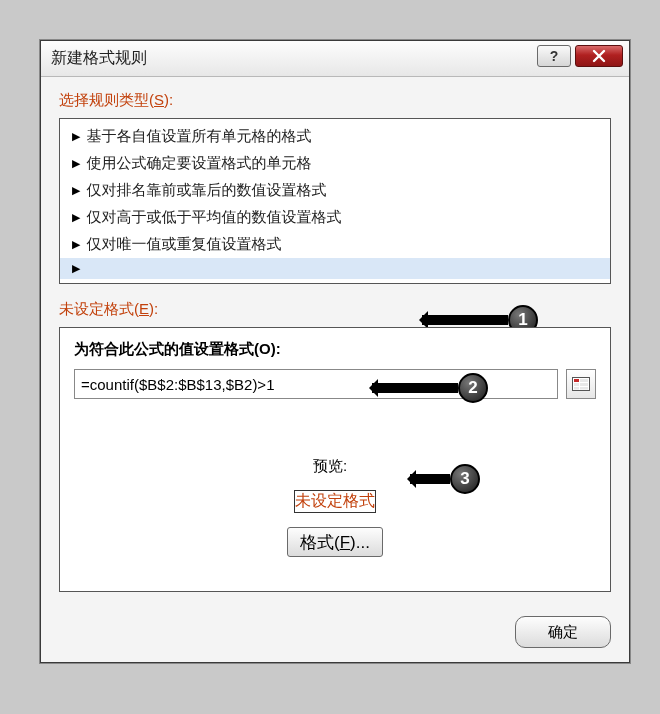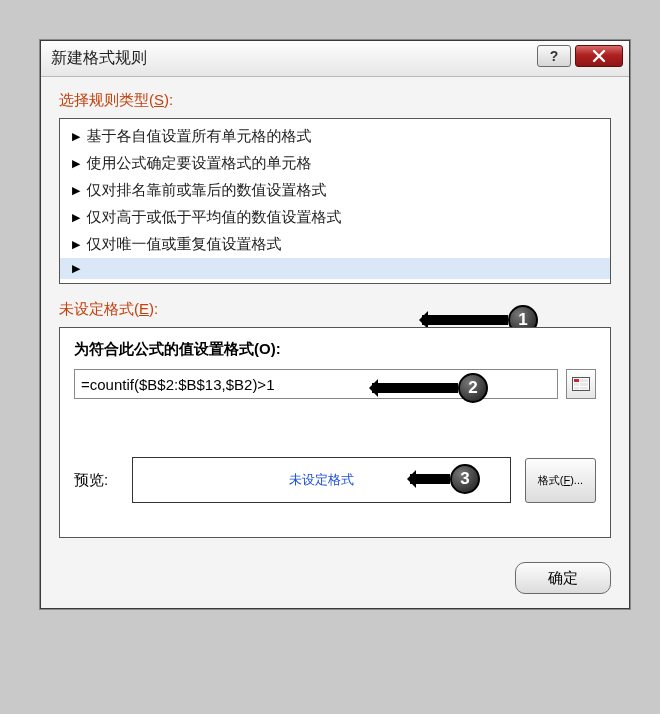--- a/index.html
+++ b/index.html
@@ -130,43 +130,44 @@
     display: flex;
     align-items: center;
     justify-content: center;
   }
   .ref-btn svg { width: 18px; height: 14px; }
   .preview-row {
     display: flex;
     align-items: center;
     gap: 14px;
     position: relative;
+    flex-direction: column;
   }
   .preview-label {
     font-size: 15px;
     min-width: 44px;
   }
   .preview-box {
     flex: 1;
     height: 46px;
     border: 1px solid #333;
     background: #fff;
     display: flex;
     align-items: center;
     justify-content: center;
-    font-size: 13px;
-    color: #1d4ed8;
+    font-size: 16px;
+    color: #c2410c;
   }
   .format-btn {
-    height: 45px;
+    height: 30px;
     padding: 0 12px;
     border: 1px solid #6a6a6a;
     background: linear-gradient(#fdfdfd,#dcdcdc);
     font-family: inherit;
-    font-size: 11px;
+    font-size: 17px;
     border-radius: 3px;
     cursor: pointer;
   }
   .footer {
     padding: 10px 18px 14px 18px;
     display: flex;
     justify-content: flex-end;
     gap: 14px;
   }
   .footer button {

